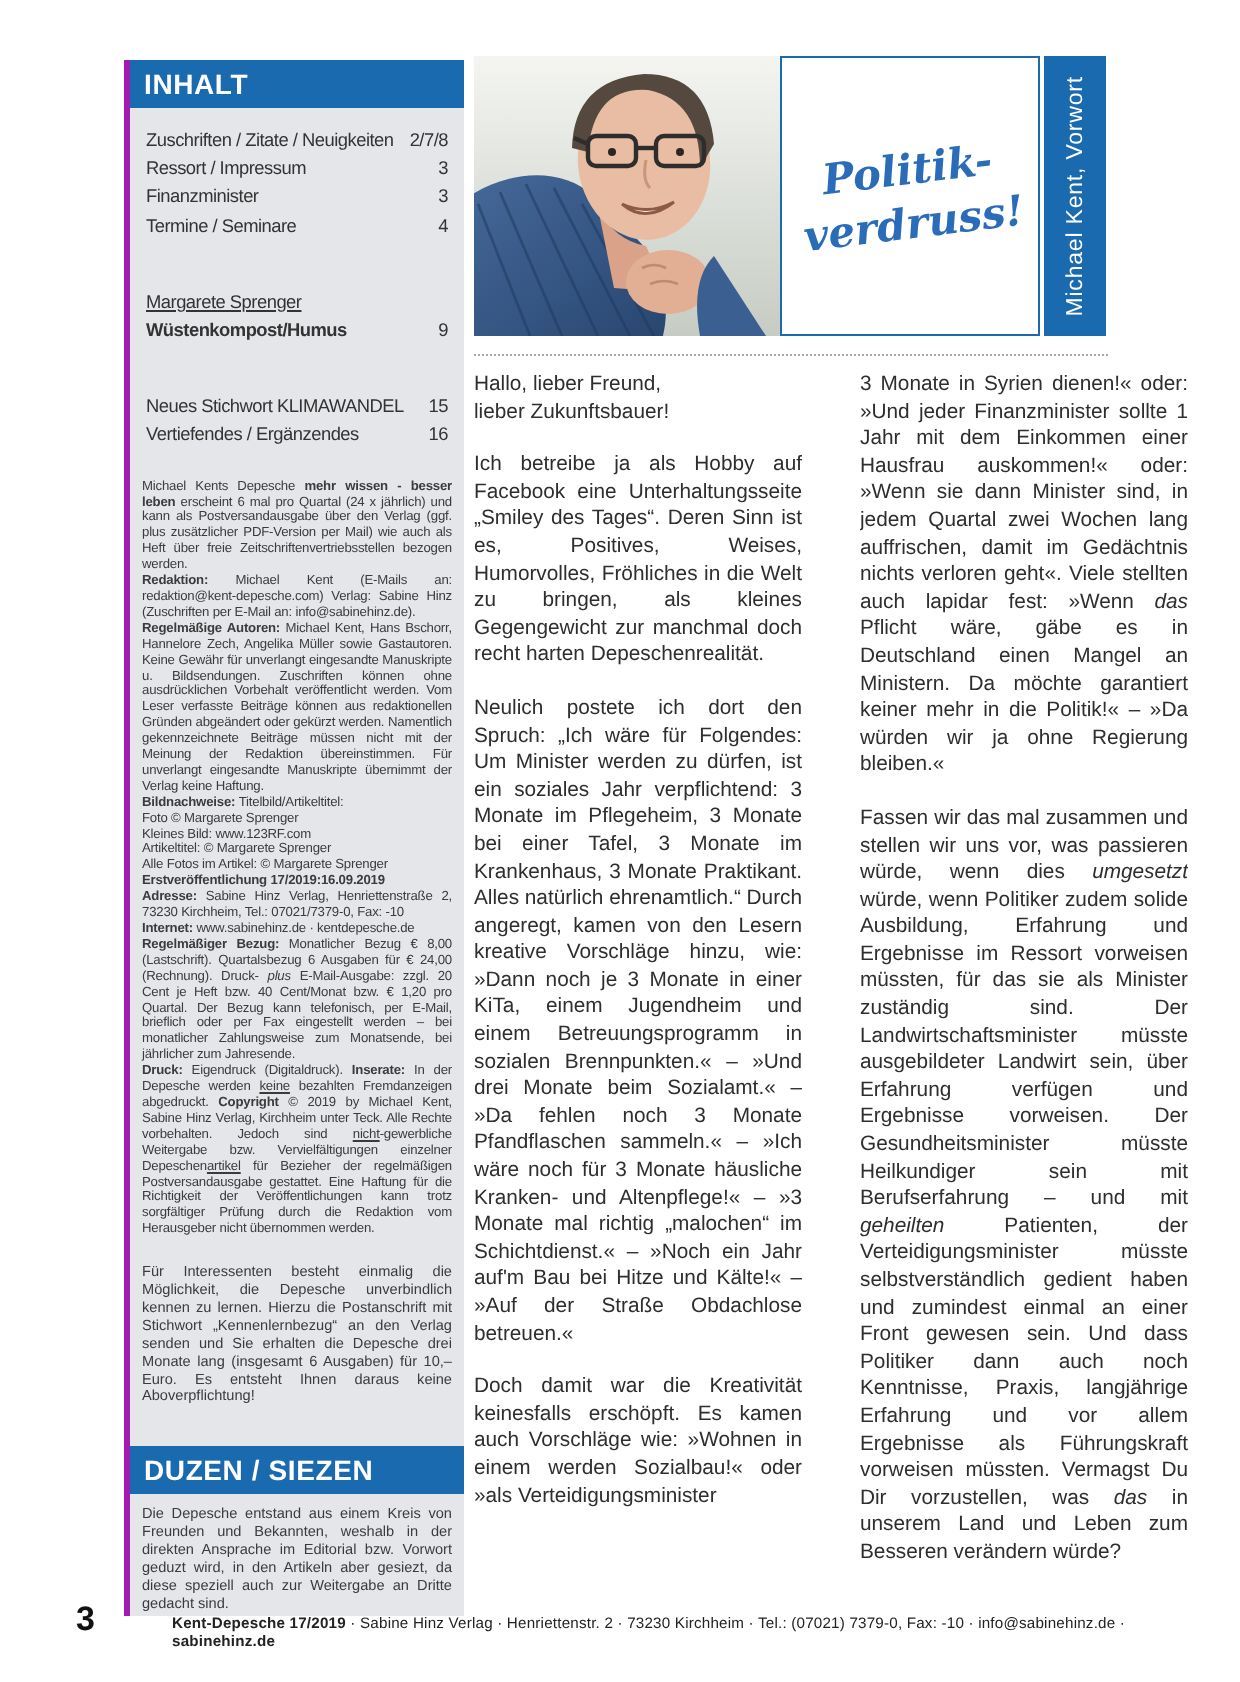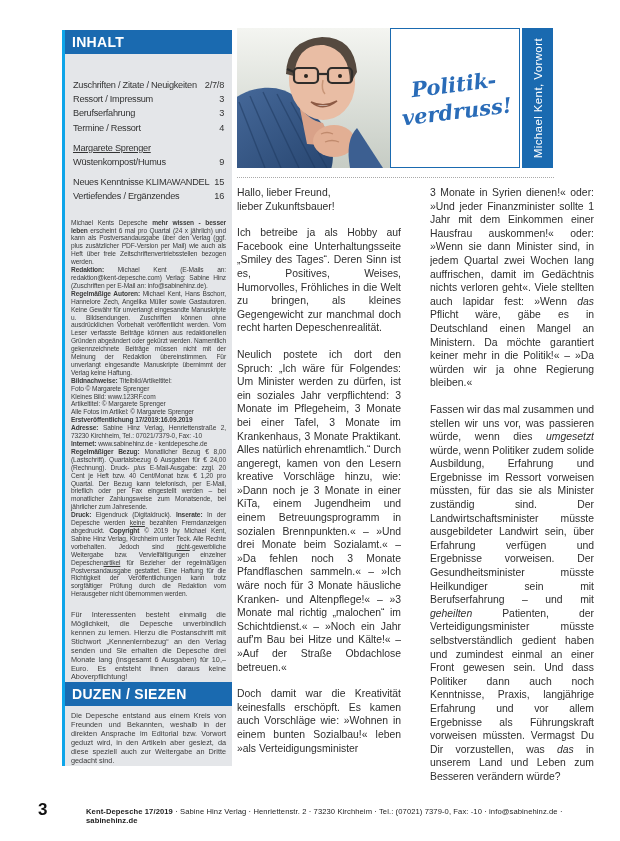--- a/index.html
+++ b/index.html
@@ -1,32 +1,32 @@
 <!DOCTYPE html>
 <html lang="de"><head>
 <meta charset="utf-8">
 <style>
   html,body{margin:0;padding:0;width:620px;height:841px;background:#fff;overflow:hidden;}
   body{font-family:"Liberation Sans",sans-serif;position:relative;color:#222;}
 
   
   .sidebar{position:absolute;left:62px;top:30px;width:170px;max-height:778px;overflow:hidden;
-           background:#e4e6e9;border-left:3px solid #0ea5e9;box-sizing:border-box;}
+           background:#e4e6e9;border-left:3px solid #a21caf;box-sizing:border-box;}
   .side-h{background:#1a6ab0;color:#fff;font-weight:bold;font-size:14px;letter-spacing:.3px;
           padding:4px 6px 4px 7px;}
-  .toc{padding:24px 8px 10px 8px;}
+  .toc{padding:9px 8px 10px 8px;}
   .toc-row{display:flex;justify-content:space-between;font-size:9.2px;line-height:14.2px;
            color:#333;white-space:nowrap;letter-spacing:-0.25px;}
-  .toc-gap{margin-top:6px;}
+  .toc-gap{margin-top:24px;}
   .toc-label.u{text-decoration:underline;}
-  .toc-label.b,.toc-row.b{font-weight:normal;}
+  .toc-label.b,.toc-row.b{font-weight:bold;}
   .impressum{padding:5px 6px 7px 6px;}
   .impressum p{margin:0;font-size:6.6px;line-height:7.9px;text-align:justify;color:#3b3b3b;
                letter-spacing:-0.1px;}
-  .smalltext{padding:6px 6px 0 6px;}
+  .smalltext{padding:6px 6px 20px 6px;}
   .smalltext p{margin:0;font-size:7.3px;line-height:8.9px;text-align:justify;color:#3b3b3b;}
 
   
   .header{position:absolute;left:237px;top:28px;width:316px;height:140px;}
   .photo{position:absolute;left:0;top:0;width:153px;height:140px;}
   .titlebox{position:absolute;left:153px;top:0;width:128px;height:138px;background:#fff;
             border:1px solid #1a6ab0;display:flex;align-items:center;justify-content:center;}
   .script{color:#2a6cb8;font-family:"DejaVu Serif",serif;font-style:italic;font-weight:bold;
           font-size:21px;line-height:1.3;transform:rotate(-7deg);text-align:center;}
   .vbar{position:absolute;left:285px;top:0;width:31px;height:140px;background:#1a6ab0;
@@ -57,37 +57,37 @@
   <div class="toc">
       <div class="toc-row">
         <span class="toc-label">Zuschriften / Zitate / Neuigkeiten</span>
         <span class="toc-page">2/7/8</span>
       </div>
       <div class="toc-row">
         <span class="toc-label">Ressort / Impressum</span>
         <span class="toc-page">3</span>
       </div>
       <div class="toc-row">
-        <span class="toc-label">Berufserfahrung</span>
+        <span class="toc-label">Finanzminister</span>
         <span class="toc-page">3</span>
       </div>
       <div class="toc-row">
-        <span class="toc-label">Termine / Ressort</span>
+        <span class="toc-label">Termine / Seminare</span>
         <span class="toc-page">4</span>
       </div>
       <div class="toc-row toc-gap">
         <span class="toc-label u">Margarete Sprenger</span>
         <span class="toc-page"></span>
       </div>
       <div class="toc-row">
         <span class="toc-label b">Wüstenkompost/Humus</span>
         <span class="toc-page b">9</span>
       </div>
       <div class="toc-row toc-gap">
-        <span class="toc-label">Neues Kenntnisse KLIMAWANDEL</span>
+        <span class="toc-label">Neues Stichwort KLIMAWANDEL</span>
         <span class="toc-page">15</span>
       </div>
       <div class="toc-row">
         <span class="toc-label">Vertiefendes / Ergänzendes</span>
         <span class="toc-page">16</span>
       </div>
     </div>
 
   <div class="impressum">
       <p><span>Michael Kents Depesche </span><span style="font-weight: bold;">mehr wissen - besser leben</span><span> erscheint 6 mal pro Quartal (24 x jährlich) und kann als Postversandausgabe über den Verlag (ggf. plus zusätzlicher PDF-Version per Mail) wie auch als Heft über freie Zeitschriftenvertriebsstellen bezogen werden.</span></p>
@@ -165,21 +165,21 @@
     <span>Michael Kent, Vorwort</span>
   </div>
 </div>
 <div class="header-rule"></div>
 
 <div class="col col-left">
     <p><span>Hallo, lieber Freund,
 lieber Zukunftsbauer!</span></p>
     <p><span>Ich betreibe ja als Hobby auf Facebook eine Unterhaltungsseite „Smiley des Tages“. Deren Sinn ist es, Positives, Weises, Humorvolles, Fröhliches in die Welt zu bringen, als kleines Gegengewicht zur manchmal doch recht harten Depeschenrealität.</span></p>
     <p><span>Neulich postete ich dort den Spruch: „Ich wäre für Folgendes: Um Minister werden zu dürfen, ist ein soziales Jahr verpflichtend: 3 Monate im Pflegeheim, 3 Monate bei einer Tafel, 3 Monate im Krankenhaus, 3 Monate Praktikant. Alles natürlich ehrenamtlich.“ Durch angeregt, kamen von den Lesern kreative Vorschläge hinzu, wie: »Dann noch je 3 Monate in einer KiTa, einem Jugendheim und einem Betreuungsprogramm in sozialen Brennpunkten.« – »Und drei Monate beim Sozialamt.« – »Da fehlen noch 3 Monate Pfandflaschen sammeln.« – »Ich wäre noch für 3 Monate häusliche Kranken- und Altenpflege!« – »3 Monate mal richtig „malochen“ im Schichtdienst.« – »Noch ein Jahr auf'm Bau bei Hitze und Kälte!« – »Auf der Straße Obdachlose betreuen.«</span></p>
-    <p><span>Doch damit war die Kreativität keinesfalls erschöpft. Es kamen auch Vorschläge wie: »Wohnen in einem bunten Sozialbau!« leben »als Verteidigungsminister</span></p>
+    <p><span>Doch damit war die Kreativität keinesfalls erschöpft. Es kamen auch Vorschläge wie: »Wohnen in einem werden Sozialbau!« oder »als Verteidigungsminister</span></p>
   </div>
 <div class="col col-right">
     <p><span>3 Monate in Syrien dienen!« oder: »Und jeder Finanzminister sollte 1 Jahr mit dem Einkommen einer Hausfrau auskommen!« oder: »Wenn sie dann Minister sind, in jedem Quartal zwei Wochen lang auffrischen, damit im Gedächtnis nichts verloren geht«. Viele stellten auch lapidar fest: »Wenn </span><span style="font-style: italic;">das</span><span> Pflicht wäre, gäbe es in Deutschland einen Mangel an Ministern. Da möchte garantiert keiner mehr in die Politik!« – »Da würden wir ja ohne Regierung bleiben.«</span></p>
     <p><span>Fassen wir das mal zusammen und stellen wir uns vor, was passieren würde, wenn dies </span><span style="font-style: italic;">umgesetzt</span><span> würde, wenn Politiker zudem solide Ausbildung, Erfahrung und Ergebnisse im Ressort vorweisen müssten, für das sie als Minister zuständig sind. Der Landwirtschaftsminister müsste ausgebildeter Landwirt sein, über Erfahrung verfügen und Ergebnisse vorweisen. Der Gesundheitsminister müsste Heilkundiger sein mit Berufserfahrung – und mit </span><span style="font-style: italic;">geheilten</span><span> Patienten, der Verteidigungsminister müsste selbstverständlich gedient haben und zumindest einmal an einer Front gewesen sein. Und dass Politiker dann auch noch Kenntnisse, Praxis, langjährige Erfahrung und vor allem Ergebnisse als Führungskraft vorweisen müssten. Vermagst Du Dir vorzustellen, was </span><span style="font-style: italic;">das</span><span> in unserem Land und Leben zum Besseren verändern würde?</span></p>
   </div>
 
 <div class="pagenum">3</div>
 <div class="footline">
   <span class="b">Kent-Depesche 17/2019</span><span> · Sabine Hinz Verlag · Henriettenstr. 2 · 73230 Kirchheim · Tel.: (07021) 7379-0, Fax: -10 · info@sabinehinz.de · </span><span class="b">sabinehinz.de</span>
 </div>

